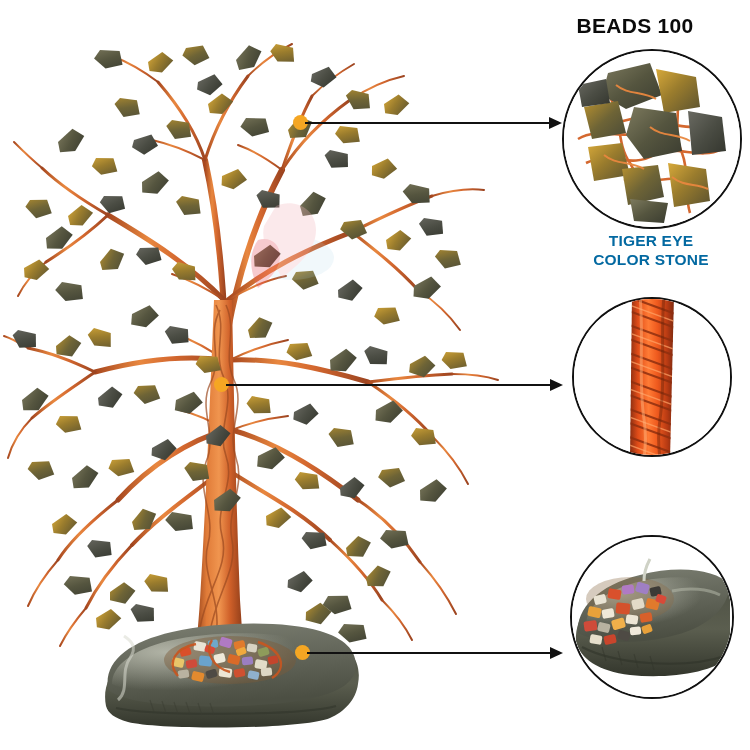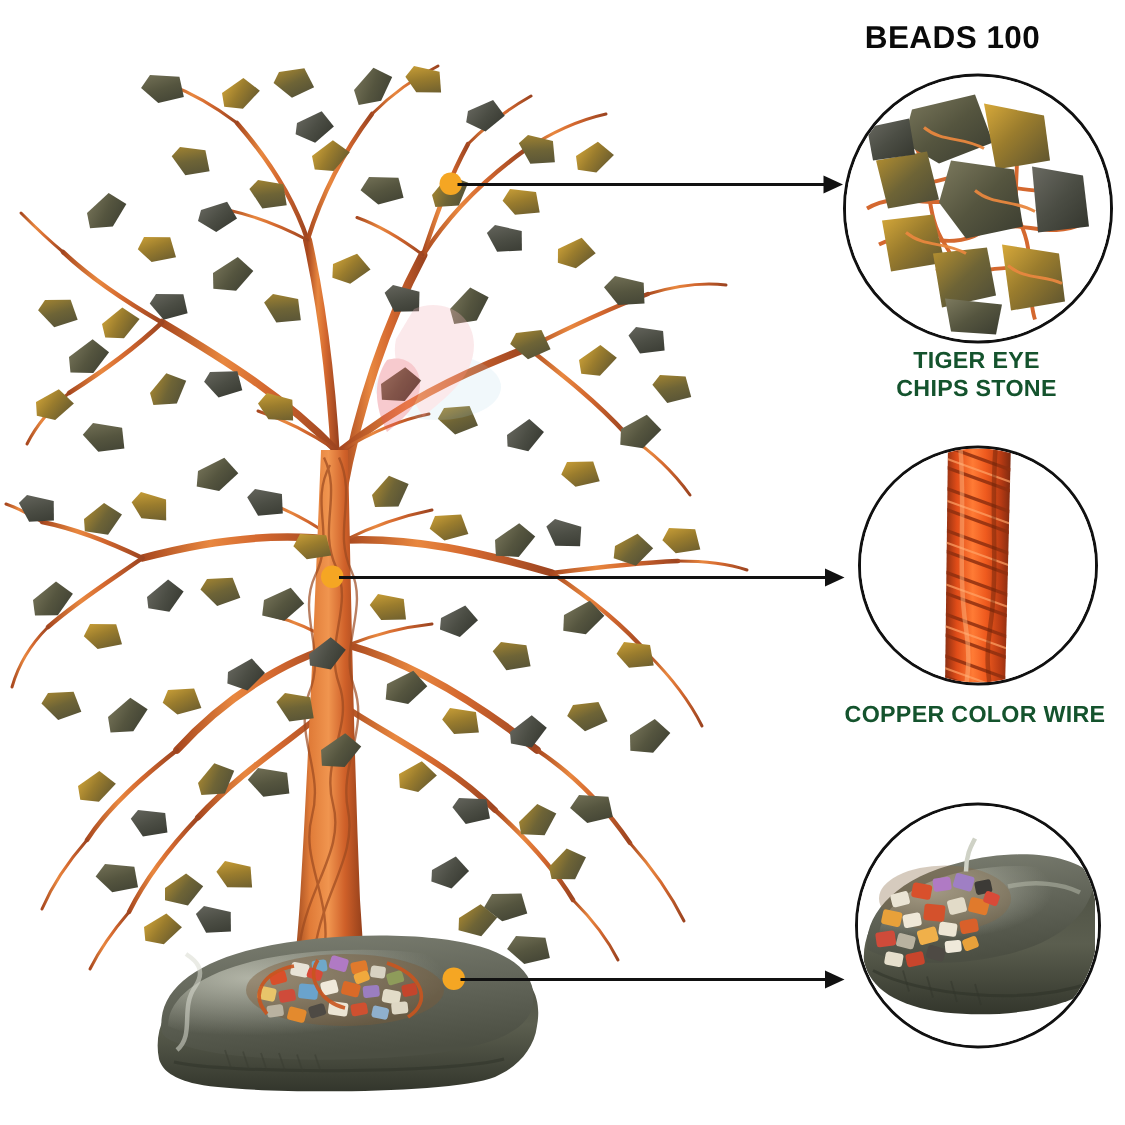--- a/index.html
+++ b/index.html
@@ -25,21 +25,21 @@
     border:2px solid #111;
     border-radius:50%;
     overflow:hidden;
     background:#fff;
   }
   .caption{
     position:absolute;
     text-align:center;
     font-size:15.5px;font-weight:700;
     line-height:1.2;
-    color:#14532d;
+    color:#0369a1;
     letter-spacing:0.2px;
   }
   .caption span{display:block;}
 
   
   .arrow-line{position:absolute;height:2px;background:#111;}
   .arrow-head{
     position:absolute;width:0;height:0;
     border-top:6px solid transparent;
     border-bottom:6px solid transparent;
@@ -396,21 +396,21 @@
       <g stroke="#e8873f" stroke-width="2" fill="none" opacity=".95">
         <path d="M52 34 C64 44 78 40 92 48"></path>
         <path d="M86 76 C98 86 112 82 126 90"></path>
         <path d="M40 104 C52 114 66 110 80 118"></path>
         <path d="M108 126 C120 136 132 132 144 138"></path>
       </g>
     </svg>
   </div>
   <div class="caption" style="left:560px;top:232px;width:182px;">
     <span>TIGER EYE</span>
-    <span>CHIPS STONE</span>
+    <span>COLOR STONE</span>
   </div>
 
   <div class="circle" style="left:572px;top:297px;width:156px;height:156px;">
     <svg viewBox="0 0 156 156" width="156" height="156" aria-hidden="true">
       <rect width="156" height="156" fill="#ffffff"></rect>
       <defs>
         <linearGradient id="gRope" x1="0" y1="0" x2="1" y2="0">
           <stop offset="0" stop-color="#8c2f12"></stop>
           <stop offset=".18" stop-color="#e04c18"></stop>
           <stop offset=".42" stop-color="#ff7b35"></stop>
@@ -442,23 +442,20 @@
           <path d="M44 30 L110 54"></path>
           <path d="M44 58 L110 82"></path>
         <path d="M44 86 L110 110"></path>
           <path d="M44 114 L110 138"></path>
           <path d="M44 142 L110 166"></path>
       </g>
       <path d="M66 -4 C70 40 64 80 70 120 C73 140 71 150 70 160" stroke="#ffb37c" stroke-width="3" fill="none" opacity=".5"></path>
       <path d="M90 -4 C86 40 92 80 86 120 C83 140 85 150 86 160" stroke="#6d2409" stroke-width="3" fill="none" opacity=".45"></path>
     </svg>
   </div>
-  <div class="caption" style="left:552px;top:468px;width:196px;">
-    <span>COPPER COLOR WIRE</span>
-  </div>
 
   <div class="circle" style="left:570px;top:535px;width:160px;height:160px;">
     <svg viewBox="0 0 160 160" width="160" height="160" aria-hidden="true">
       <rect width="160" height="160" fill="#ffffff"></rect>
       <g>
         <path d="M4 104 C2 78 24 52 66 40 C104 30 142 34 158 50 L158 120
                  C140 136 96 142 58 138 C26 134 8 122 4 104 Z" fill="url(#gSlabSide)"></path>
         <path d="M6 96 C4 72 26 48 68 38 C106 28 144 32 158 48
                  C156 72 134 92 96 100 C62 108 24 106 6 96 Z" fill="url(#gSlabTop)"></path>
         <path d="M14 88 C14 70 34 52 70 44 C104 37 138 40 150 52

